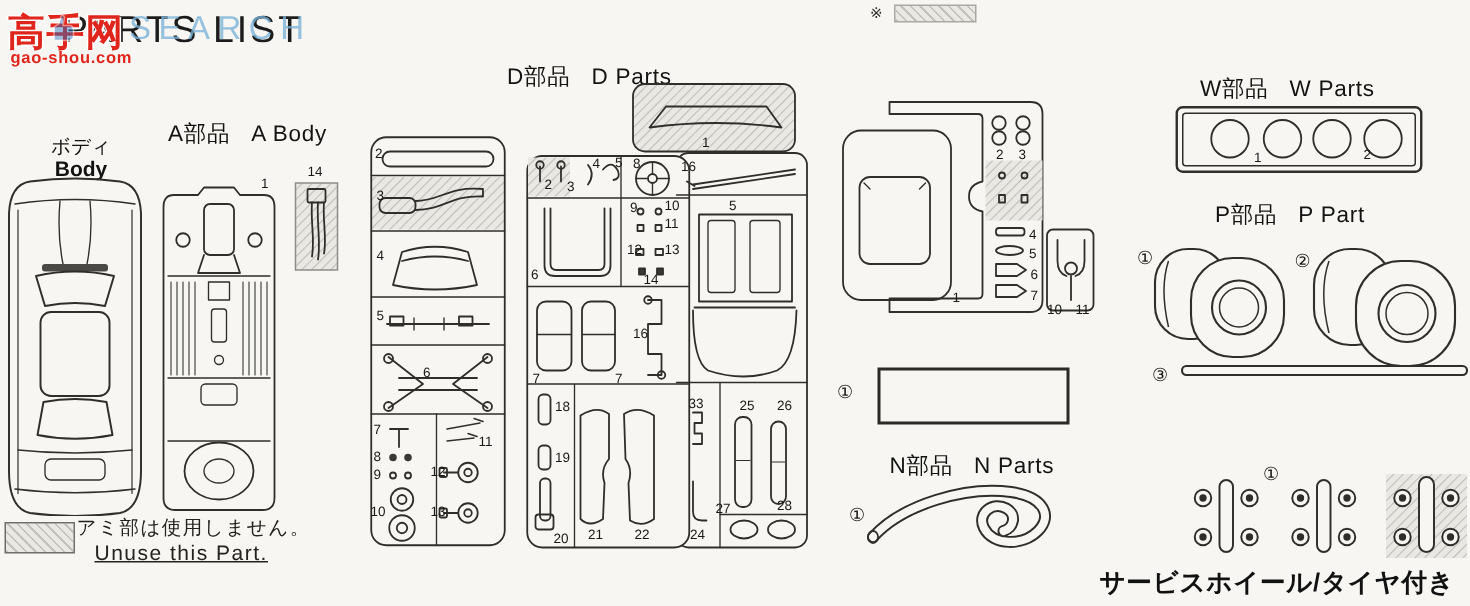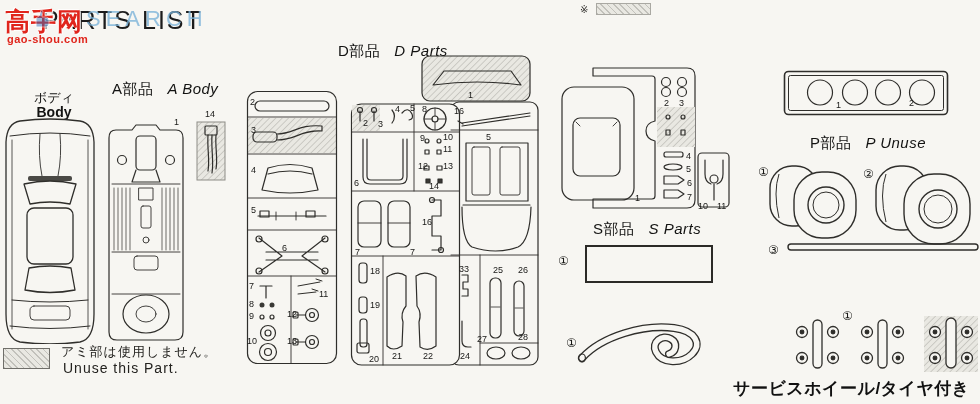--- a/index.html
+++ b/index.html
@@ -21,38 +21,38 @@
            color:#e0251c; letter-spacing:.5px; }
   .thumb-icon { position:absolute; left:30px; top:8px; opacity:.85; }
   .note { position:absolute; left:580px; top:3px; display:flex; align-items:center;
           gap:8px; font-size:8.5px; color:#33322f; white-space:nowrap; }
   .note .sym { font-size:10px; }
   .hatch { background:repeating-linear-gradient(45deg,#c2c1bb 0 1.2px,#e9e8e2 1.2px 4.5px); }
   .note-box { width:55px; height:12px; border:1px solid #a9a8a2; }
   
   .sec-label { position:absolute; font-size:15px; color:#131312; white-space:nowrap;
                letter-spacing:.5px; }
-  .sec-label .en { margin-left:14px;font-style:italic; }
+  .sec-label .en { margin-left:14px; }
   .body-label { position:absolute; left:12px; top:91px; width:84px; text-align:center;
                 color:#131312; line-height:1.05; }
   .body-label .jp { font-size:13px; display:block; }
   .body-label .en { font-size:14px; display:block;font-weight:bold; }
   
   .pn { position:absolute; font-size:9px; line-height:1; color:#181816; }
   .circ { position:absolute; font-size:12px; line-height:1; color:#181816; }
   
   .sprue { position:absolute; }
   svg { display:block; }
   
   .s-rect { position:absolute; border:2px solid #2b2a27; background:transparent; }
   
   .legend-box { position:absolute; left:1px; top:6px; width:47px; height:21px;
                 border:1px solid #6f6e69; }
-  .legend-jp { position:absolute; left:59px; top:1px;  font-size:13px; color:#23221f; letter-spacing:1px;text-align:center; }
-  .legend-en { position:absolute; left:61px; top:18px; font-size:14px; color:#23221f; letter-spacing:1px; }
+  .legend-jp { position:absolute; left:49px; top:1px;  font-size:13px; color:#23221f; letter-spacing:1px;text-align:center; }
+  .legend-en { position:absolute; left:61px; top:18px; font-size:14px; color:#23221f; letter-spacing:1px;text-decoration:underline; }
   .service { position:absolute; left:733px; top:377px; font-size:17px; font-weight:bold;
              color:#111; letter-spacing:.5px; white-space:nowrap; }
 </style>
 </head>
 <body>
 
 <svg width="0" height="0" style="position:absolute" aria-hidden="true">
   <defs>
     <pattern id="hatch" width="4.5" height="4.5" patternUnits="userSpaceOnUse" patternTransform="rotate(45)">
       <rect width="4.5" height="4.5" fill="#e9e8e2"></rect>
@@ -305,54 +305,57 @@
   <span class="pn" style="left:123px;top:55px">3</span>
   <span class="pn" style="left:130px;top:108px">4</span>
   <span class="pn" style="left:130px;top:121px">5</span>
   <span class="pn" style="left:131px;top:135px">6</span>
   <span class="pn" style="left:131px;top:149px">7</span>
   <span class="pn" style="left:142px;top:158px">10</span>
   <span class="pn" style="left:161px;top:158px">11</span>
 </div>
 
 <div class="sprue" style="left:556px;top:218px;width:162px;height:70px">
-  <div class="sec-label" style="left:37px;top:2px">
-    <span>S部品</span><span class="en">S Parts</span>
-  </div>
   <span class="circ" style="left:2px;top:37px">①</span>
   <div class="s-rect" style="left:29px;top:27px;width:128px;height:38px"></div>
 </div>
 
 <div class="sprue" style="left:556px;top:298px;width:160px;height:72px">
+  <div class="sec-label" style="left:37px;top:3px">
+    <span>N部品</span><span class="en">N Parts</span>
+  </div>
   <span class="circ" style="left:10px;top:39px">①</span>
   <svg style="position:absolute;left:18px;top:18px" width="132" height="52" viewBox="0 0 132 52">
     <path d="M8,42 C28,20 70,8 100,12 C122,15 128,28 118,38 C108,48 88,48 82,36 C77,26 88,18 97,23 C104,27 102,36 95,38" fill="none" stroke="#2f2e2b" stroke-width="8" stroke-linecap="round"></path>
     <path d="M8,42 C28,20 70,8 100,12 C122,15 128,28 118,38 C108,48 88,48 82,36 C77,26 88,18 97,23 C104,27 102,36 95,38" fill="none" stroke="#f7f6f2" stroke-width="5.4" stroke-linecap="round"></path>
     <ellipse cx="8" cy="42" rx="3.4" ry="4" fill="none" stroke="#2f2e2b" stroke-width="1.2"></ellipse>
   </svg>
 </div>
 
 <div class="sprue" style="left:780px;top:46px;width:172px;height:74px">
+  <div class="sec-label" style="left:20px;top:4px">
+    <span>W部品</span><span class="en">W Parts</span>
+  </div>
   <svg style="position:absolute;left:3px;top:24px" width="166" height="46" viewBox="0 0 166 46">
     <g stroke="#2f2e2b" fill="none" stroke-width="1.6" stroke-linejoin="round">
       <rect x="1.5" y="1.5" width="163" height="43" rx="4"></rect>
       <rect x="5.5" y="5.5" width="155" height="35" rx="2" stroke-width="1"></rect>
       <circle cx="37" cy="22.5" r="12.5" stroke-width="1.2"></circle>
       <circle cx="72" cy="22.5" r="12.5" stroke-width="1.2"></circle>
       <circle cx="105" cy="22.5" r="12.5" stroke-width="1.2"></circle>
       <circle cx="139" cy="22.5" r="12.5" stroke-width="1.2"></circle>
     </g>
   </svg>
   <span class="pn" style="left:56px;top:55px">1</span>
   <span class="pn" style="left:129px;top:53px">2</span>
 </div>
 
 <div class="sprue" style="left:748px;top:132px;width:232px;height:128px">
   <div class="sec-label" style="left:62px;top:2px">
-    <span>P部品</span><span class="en">P Unuse</span>
+    <span>P部品</span><span class="en">P Part</span>
   </div>
   <svg style="position:absolute;left:0;top:20px" width="232" height="106" viewBox="0 0 232 106">
     <g stroke="#2f2e2b" fill="#f7f6f2" stroke-width="1.4" stroke-linejoin="round">
       <rect x="22" y="14" width="48" height="60" rx="22"></rect>
       <path d="M31,22 q-6,18 0,44" fill="none" stroke-width="1"></path>
       <rect x="46" y="20" width="62" height="66" rx="28"></rect>
       <circle cx="78" cy="53" r="18"></circle>
         <circle cx="78" cy="53" r="13" stroke-width="1" fill="none"></circle>
       <rect x="128" y="14" width="52" height="64" rx="24"></rect>
       <path d="M138,22 q-7,20 0,48" fill="none" stroke-width="1"></path>

